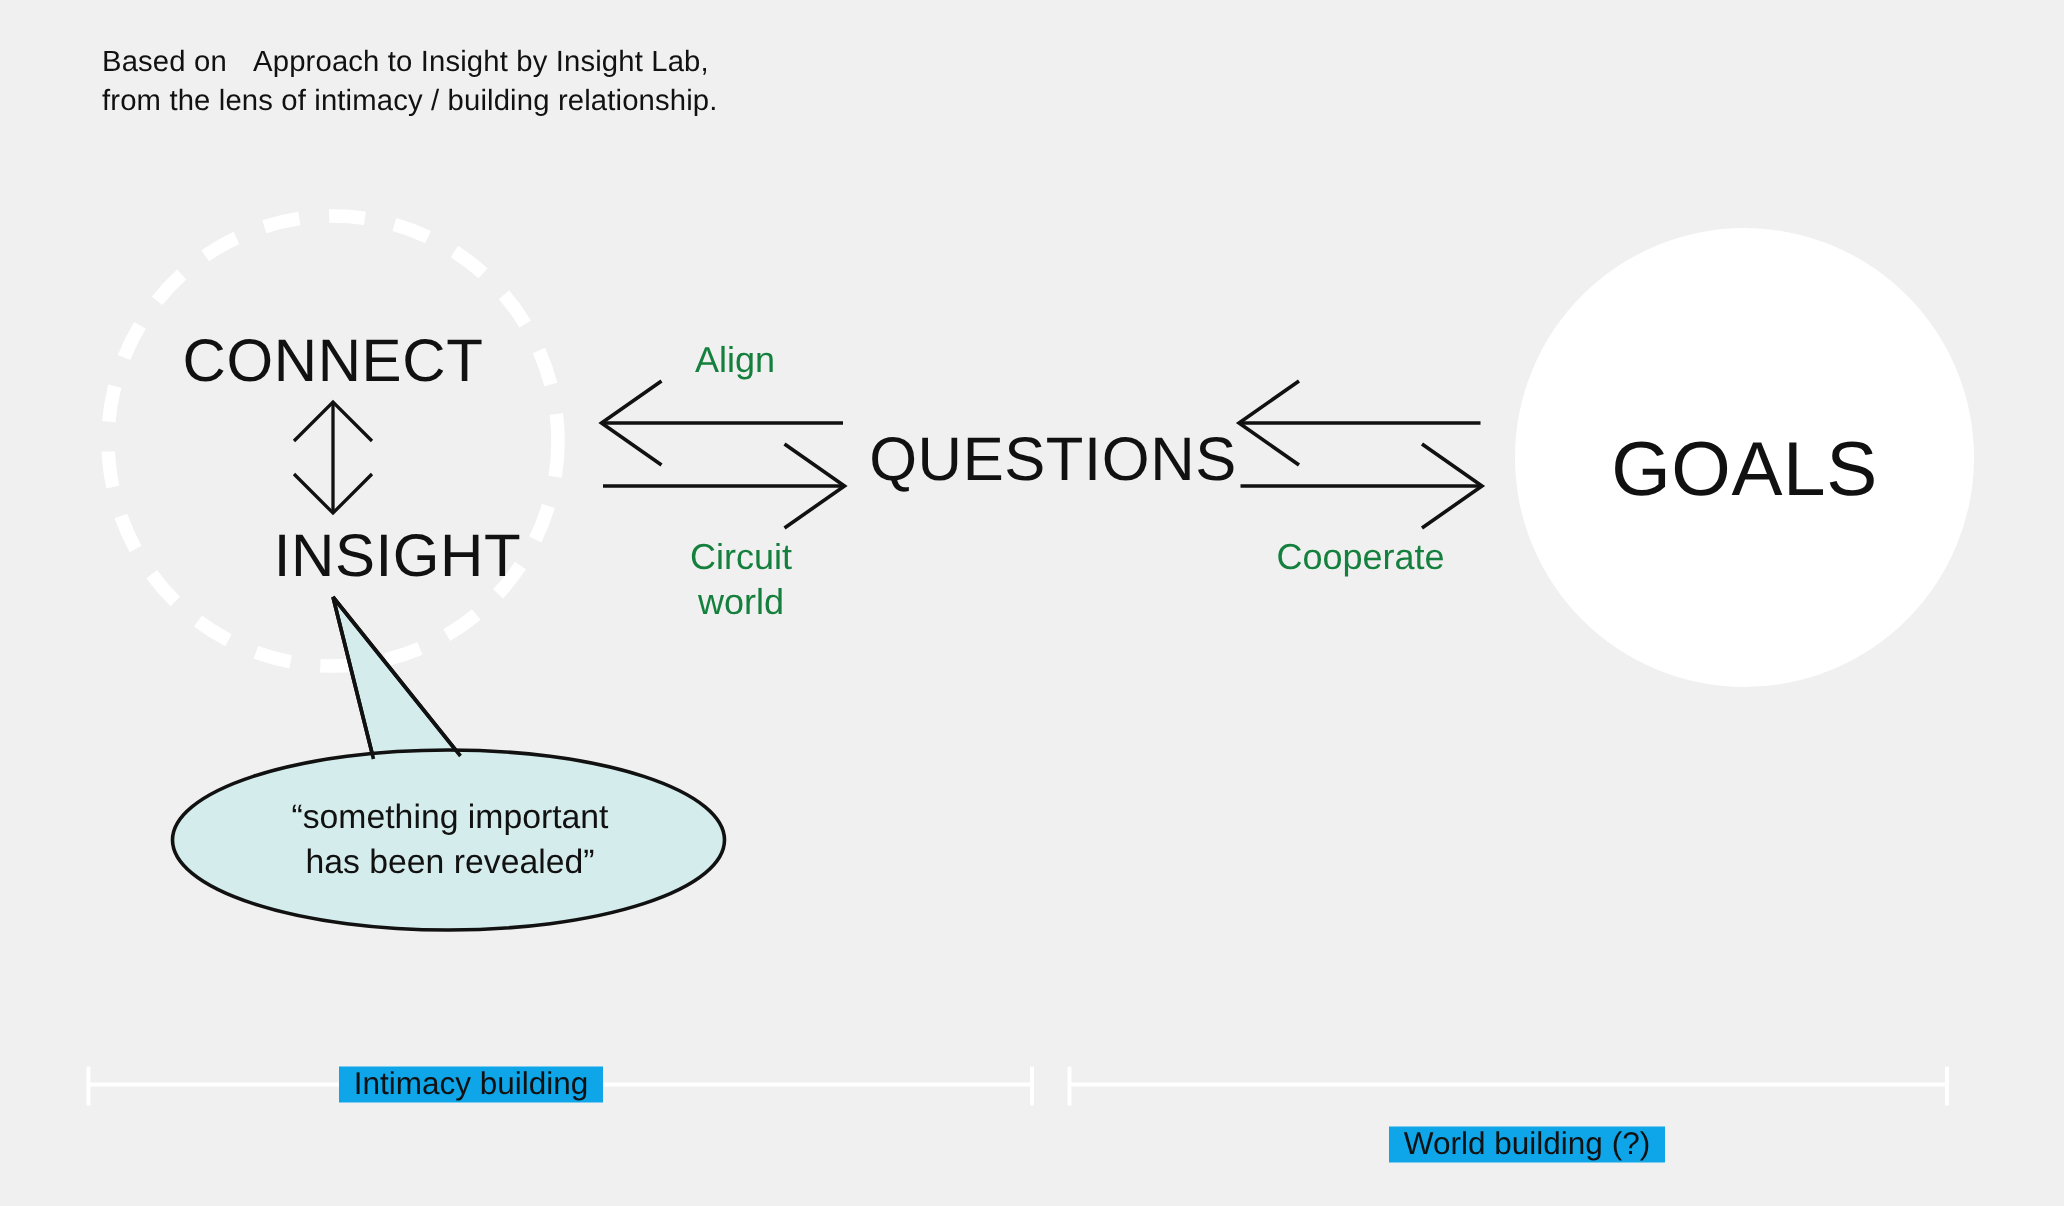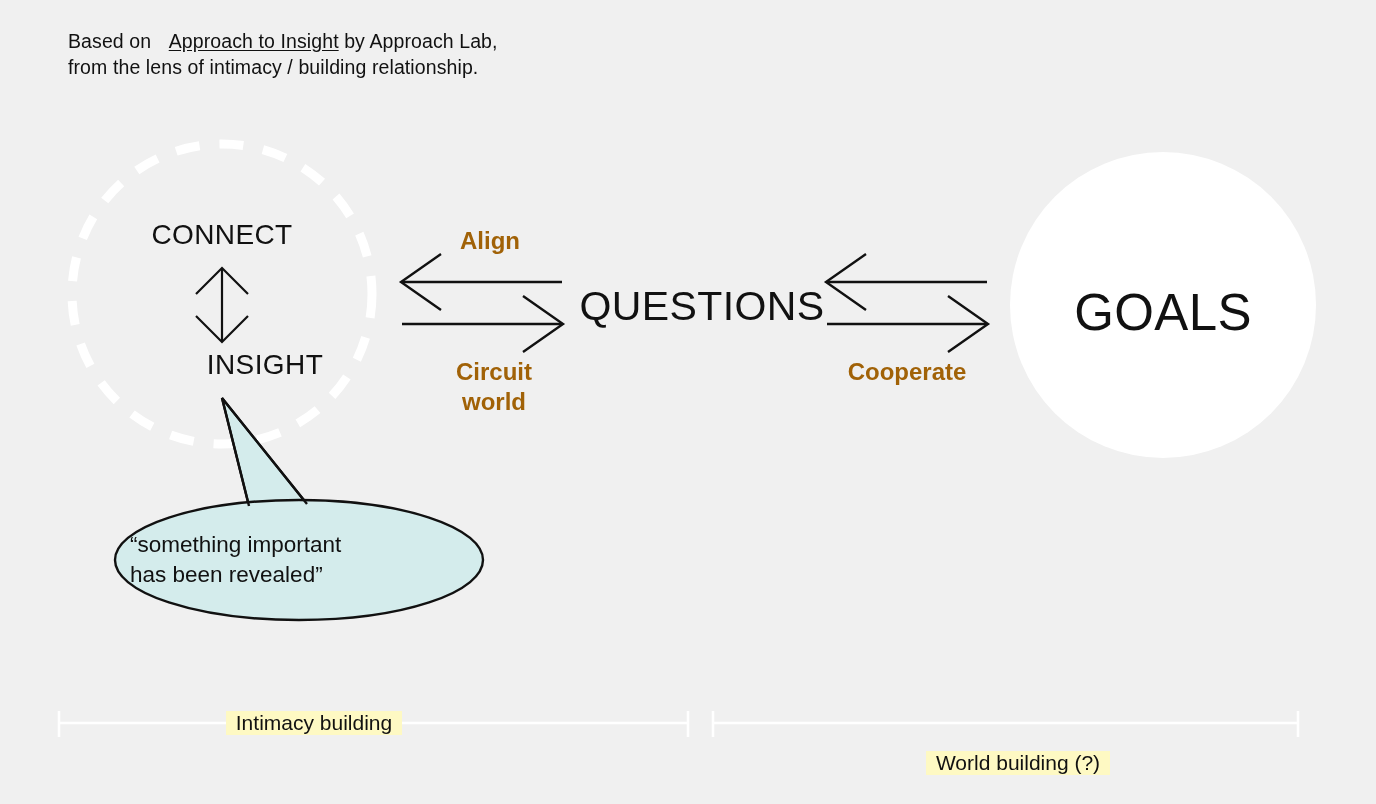--- a/index.html
+++ b/index.html
@@ -33,29 +33,28 @@
   #header-note {
     left: 68px;
     top: 28px;
     font-size: 19.5px;
     line-height: 26px;
     letter-spacing: 0.1px;
     color: #111111;
     white-space: nowrap;
   }
   #header-note .link {
-    text-decoration: underline;
     text-underline-offset: 2px;
     cursor: pointer;
     margin-left: 12px;
   }
 
   
   .node-label {
-    font-size: 28px;
+    font-size: 40px;
     font-weight: 300;
     letter-spacing: 0.4px;
     color: #111111;
     white-space: nowrap;
   }
   #label-connect {
     left: 0; top: 219px; width: 444px;
     text-align: center;
   }
   #label-insight {
@@ -70,53 +69,53 @@
   }
   #label-goals {
     left: 1008px; top: 283px; width: 310px;
     text-align: center;
     font-size: 51px;
   }
 
   
   .arrow-caption {
     font-size: 24px;
-    font-weight: 700;
+    font-weight: 400;
     line-height: 30px;
-    color: #a16207;
+    color: #15803d;
     text-align: center;
     white-space: pre-line;
   }
   #caption-align   { left: 402px; top: 226px; width: 176px; }
   #caption-expanded{ left: 398px; top: 357px; width: 192px; }
   #caption-cooperate{ left: 818px; top: 357px; width: 178px; }
 
   
   #bubble-text {
     left: 130px;
     top: 530px;
     width: 340px;
-    text-align: left;
+    text-align: center;
     font-size: 22.5px;
     line-height: 30px;
     color: #111111;
     white-space: pre-line;
   }
 
   
   .bracket-label {
     font-size: 21px;
     color: #111111;
     text-align: center;
     white-space: nowrap;
   }
   #bracket-label-left  { left: 214px; top: 711px; width: 200px; }
   #bracket-label-right { left: 918px; top: 751px; width: 200px; }
   .bracket-label-bg {
-    background: #fef9c3;
+    background: #0ea5e9;
     display: inline-block;
     padding: 0 10px;
   }
 </style>
 </head>
 <body>
 
 <div id="stage">
 
   <svg class="layer" viewBox="0 0 1376 804">
@@ -164,21 +163,21 @@
     </g>
     <g stroke="#ffffff" stroke-width="2.6" stroke-linecap="butt">
       <line x1="713" y1="711" x2="713" y2="737"></line>
       <line x1="713" y1="723" x2="1298" y2="723"></line>
       <line x1="1298" y1="711" x2="1298" y2="737"></line>
     </g>
   </svg>
 
   <div class="abs" id="header-note">
     <div>
-      <span>Based on </span><span class="link">Approach to Insight</span><span> by Approach Lab,</span>
+      <span>Based on </span><span class="link">Approach to Insight</span><span> by Insight Lab,</span>
     </div>
     <div>from the lens of intimacy / building relationship.</div>
   </div>
 
   <div class="abs node-label" id="label-connect">CONNECT</div>
   <div class="abs node-label" id="label-insight">INSIGHT</div>
   <div class="abs node-label" id="label-questions">QUESTIONS</div>
   <div class="abs node-label" id="label-goals">GOALS</div>
 
   <div class="abs arrow-caption" id="caption-align">Align</div>

